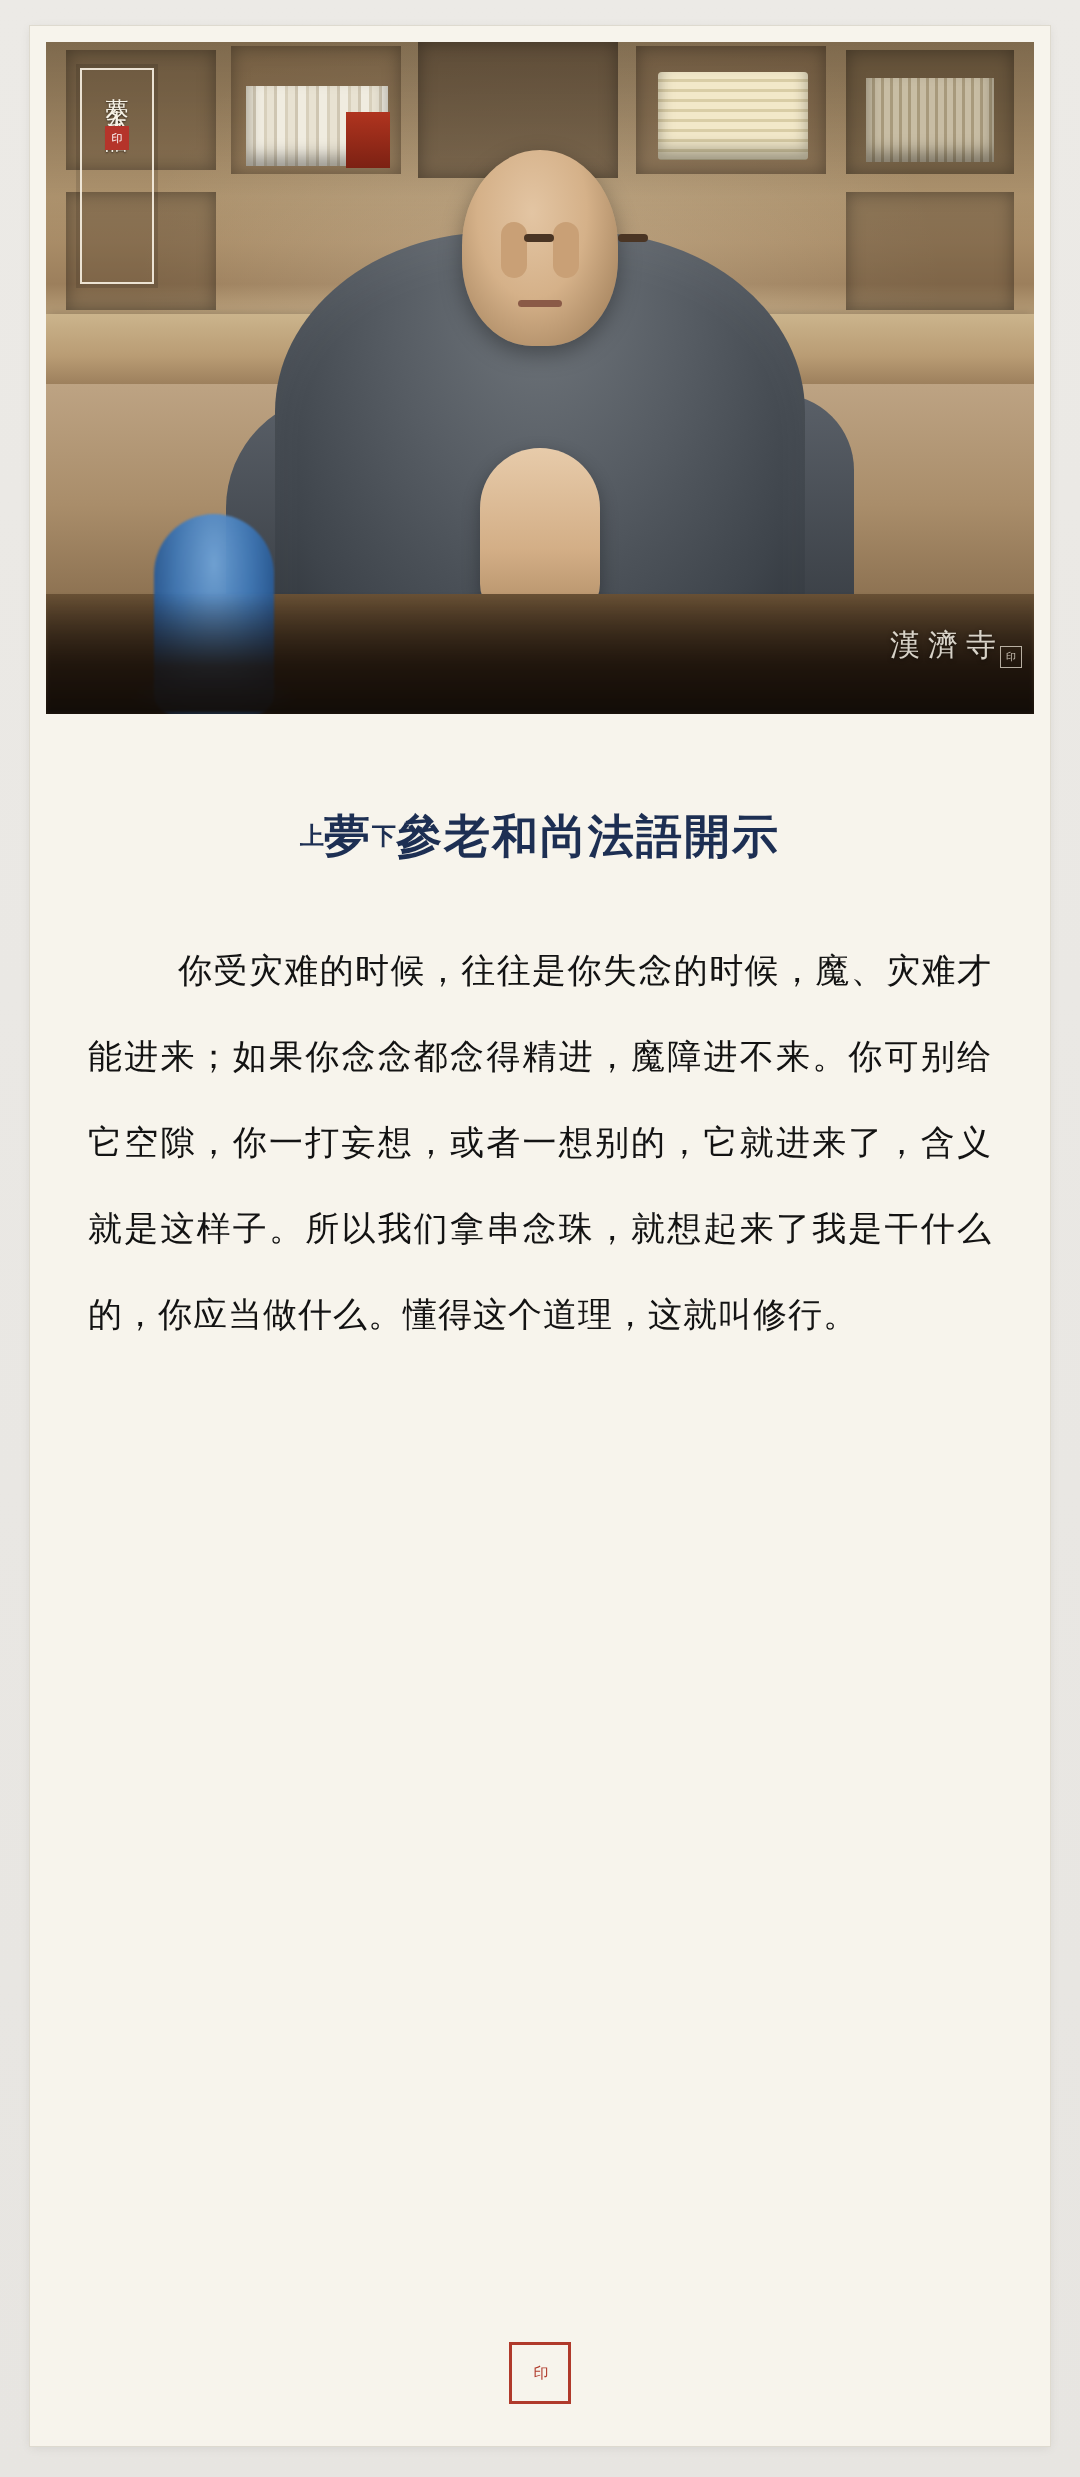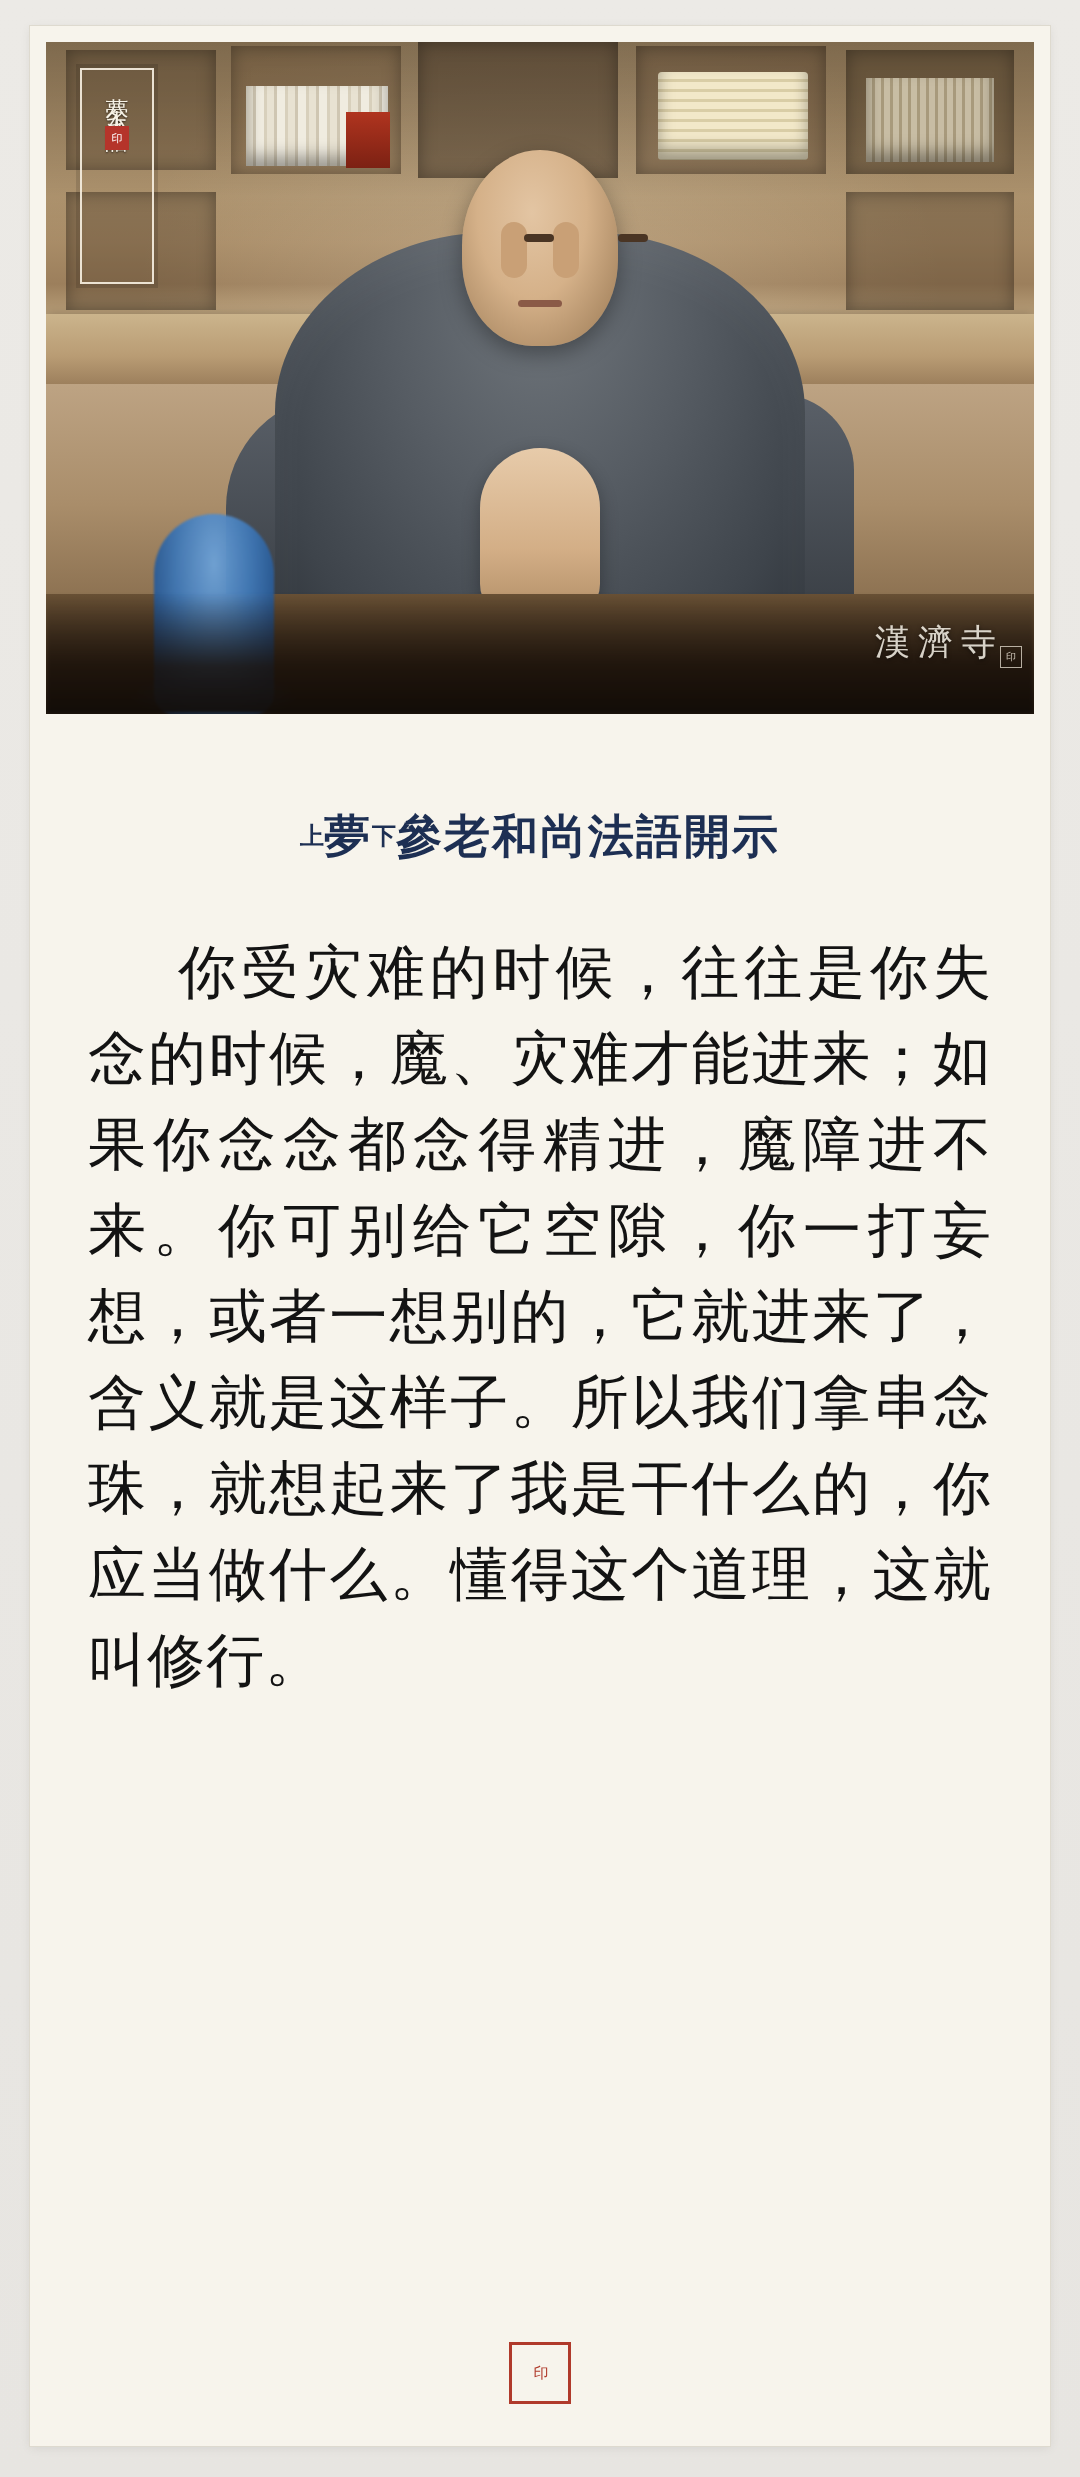--- a/index.html
+++ b/index.html
@@ -179,21 +179,21 @@
     width: 24px; height: 24px;
     background: #b5342a;
     color: #fff;
     font-size: 11px;
     line-height: 24px;
     text-align: center;
   }
   .temple-mark {
     position: absolute; right: 30px; bottom: 48px;
     color: rgba(246,241,230,0.86);
-    font-size: 35px;
+    font-size: 30px;
     letter-spacing: 8px;
     text-shadow: 0 1px 4px rgba(0,0,0,0.55);
   }
   .temple-stamp {
     position: absolute; right: 12px; bottom: 46px;
     width: 20px; height: 20px; border: 1px solid rgba(245,238,224,0.7);
     color: rgba(245,238,224,0.8); font-size: 10px; text-align: center; line-height: 20px;
   }
   
   .content {
@@ -211,26 +211,26 @@
     white-space: nowrap;
   }
   .headline .sm {
     font-size: 24px;
     vertical-align: 8px;
     letter-spacing: 0;
   }
   .body-text {
     margin-top: 62px;
     color: #131313;
-    font-size: 58px;
+    font-size: 34px;
     line-height: 86px;
     text-align: justify;
     text-indent: 90px;
     letter-spacing: 1px;
-    font-family: Liberation Serif, serif;
+    font-family: Liberation Mono, monospace;
   }
   .footer-seal {
     position: absolute;
     left: 50%; transform: translateX(-50%);
     bottom: 42px;
     width: 56px; height: 56px;
     border: 3px solid #b03a2b;
     color: #b03a2b;
     display: flex; align-items: center; justify-content: center;
     font-size: 16px;

